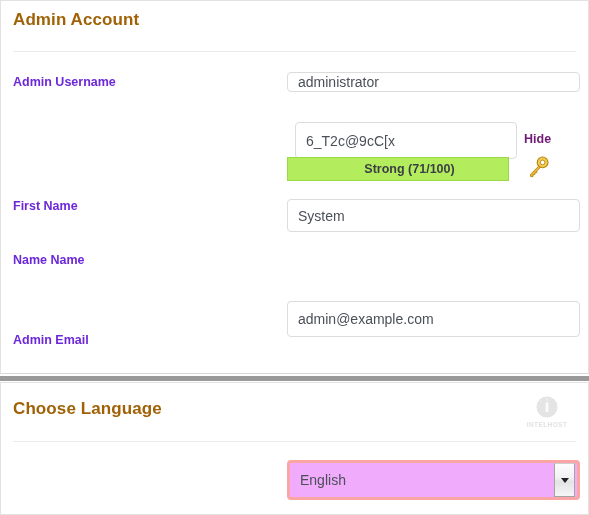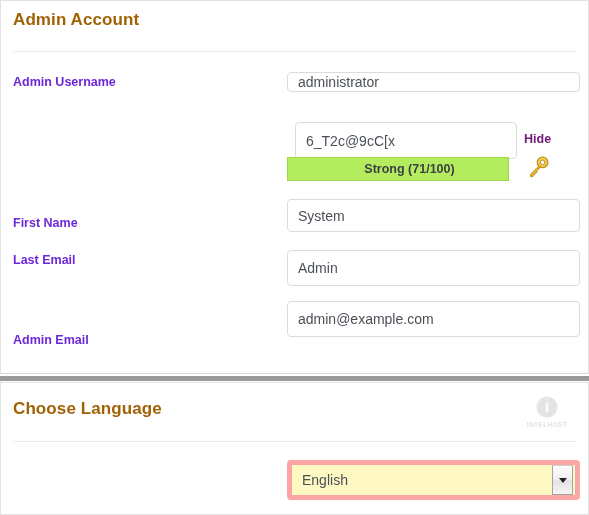--- a/index.html
+++ b/index.html
@@ -125,23 +125,23 @@
   .key-icon {
     position: absolute;
     width: 26px;
     height: 26px;
   }
 
   
   .select-wrap {
     position: absolute;
     box-sizing: border-box;
-    border: 5px solid #fca5a5;
+    border: 3px solid #fca5a5;
     border-radius: 4px;
-    background: #fef9c3;
+    background: #f0abfc;
     display: flex;
     align-items: center;
   }
   .select-value {
     font-size: 14px;
     color: #4b5058;
     padding-left: 10px;
     flex: 1;
   }
   .select-arrow-btn {
@@ -207,25 +207,24 @@
     <div class="key-icon" style="left:524px; top:153px;">
       <svg width="26" height="26" viewBox="0 0 26 26" aria-hidden="true">
 
         <path d="M13.8 12.0 L5.6 20.2 L5.6 22.6 L8.0 22.6 L8.2 20.6 L9.9 20.6 L10.0 18.7 L11.8 18.7 L11.9 16.9 L16.2 12.6 Z" fill="#e8b93a" stroke="#b8860b" stroke-width="0.9" stroke-linejoin="round"></path>
 
         <circle cx="17.6" cy="8.4" r="5.4" fill="#f0cb55" stroke="#b8860b" stroke-width="1.1"></circle>
         <circle cx="17.6" cy="8.4" r="2.3" fill="#ffffff" stroke="#b8860b" stroke-width="0.9"></circle>
       </svg>
     </div>
 
-    <div class="label" style="top:215px;">First Name</div>
+    <div class="label" style="top:198px;">First Name</div>
     <div class="field" style="left:286px; top:198px; width:293px; height:33px;">System</div>
 
-    <div class="label" style="top:252px;">Last Email</div>
-    <div class="field" style="left:286px; top:249px; width:293px; height:36px;">Admin</div>
+    <div class="label" style="top:252px;">Name Name</div>
 
     <div class="label" style="top:303px;margin-top:29px;">Admin Email</div>
     <div class="field" style="left:286px; top:300px; width:293px; height:36px;">admin@example.com</div>
 
   </div>
 
   <div class="panel-gap-bar"></div>
 
   <div class="panel panel-lang">
 

